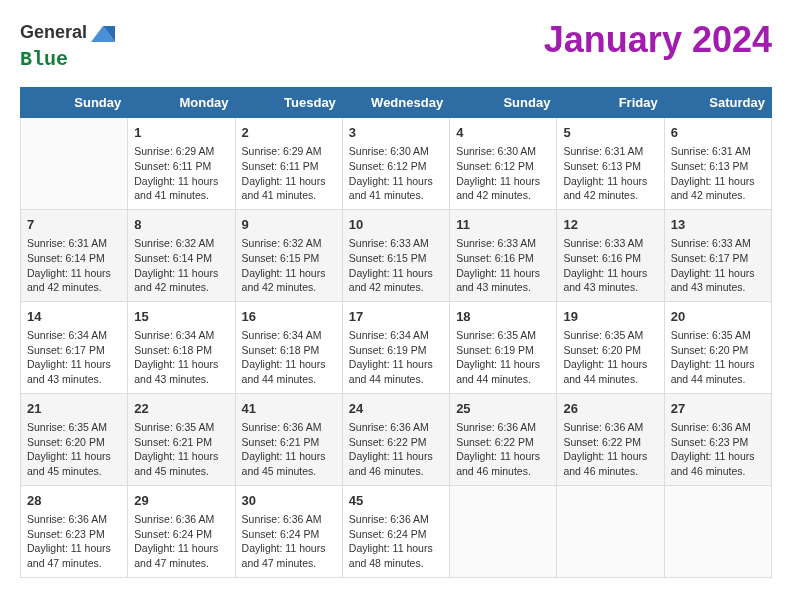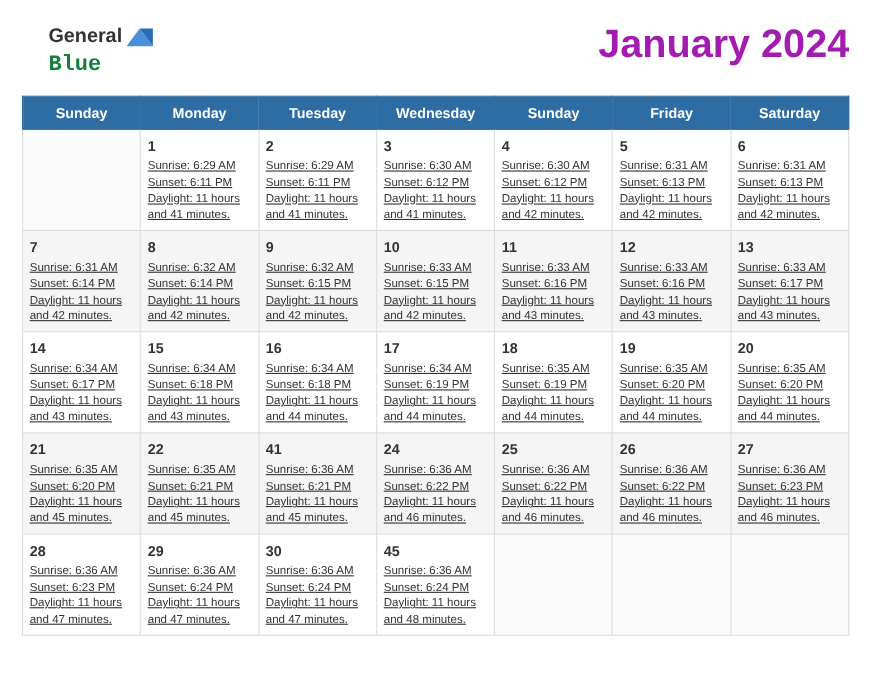--- a/index.html
+++ b/index.html
@@ -8,21 +8,20 @@
       background: #fff;
       width: 792px;
       min-height: 612px;
       padding: 20px;
     }
     .header {
       display: flex;
       justify-content: space-between;
       align-items: flex-start;
       margin-bottom: 16px;
-      margin-left: 24px;
     }
     .logo {
       display: flex;
       align-items: center;
     }
     .logo-icon {
       width: 28px;
       height: 28px;
       margin-left: 2px;
     }
@@ -41,21 +40,21 @@
     }
     table {
       width: 100%;
       border-collapse: collapse;
       font-size: 11px;
     }
     thead tr th {
       background-color: #2e6da4;
       color: #fff;
       padding: 7px 6px;
-      text-align: center;
+      text-align: right;
       font-size: 13px;
       font-weight: bold;
       border: 1px solid #2e6da4;
     }
     tbody tr {
       border-bottom: 1px solid #ccc;
     }
     tbody tr:nth-child(even) {
       background-color: #f5f5f5;
     }
@@ -73,21 +72,20 @@
     }
     .day-number {
       font-weight: bold;
       font-size: 13px;
       margin-bottom: 2px;
     }
     .day-info {
       font-size: 10.5px;
       color: #333;
       line-height: 1.4;
-      text-decoration: underline;
     }
     .empty-cell {
       background: #fafafa;
     }
   </style>
 </head>
 <body>
 
 <div class="header">
   <div class="logo">

